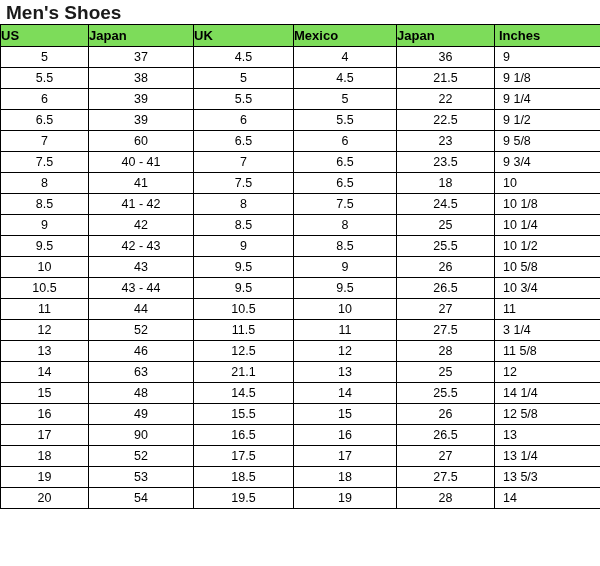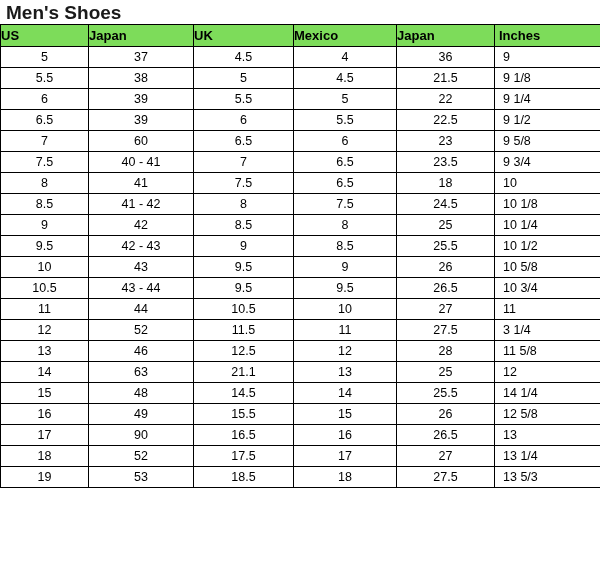--- a/index.html
+++ b/index.html
@@ -256,16 +256,24 @@
           <td class="col-inches">13 1/4</td>
         </tr>
         <tr>
           <td>19</td>
           <td>53</td>
           <td>18.5</td>
           <td>18</td>
           <td>27.5</td>
           <td class="col-inches">13 5/3</td>
         </tr>
+        <tr>
+          <td>20</td>
+          <td>54</td>
+          <td>19.5</td>
+          <td>19</td>
+          <td>28</td>
+          <td class="col-inches">14</td>
+        </tr>
       </tbody>
   </table>
 
 </div>
 
 </body></html>

